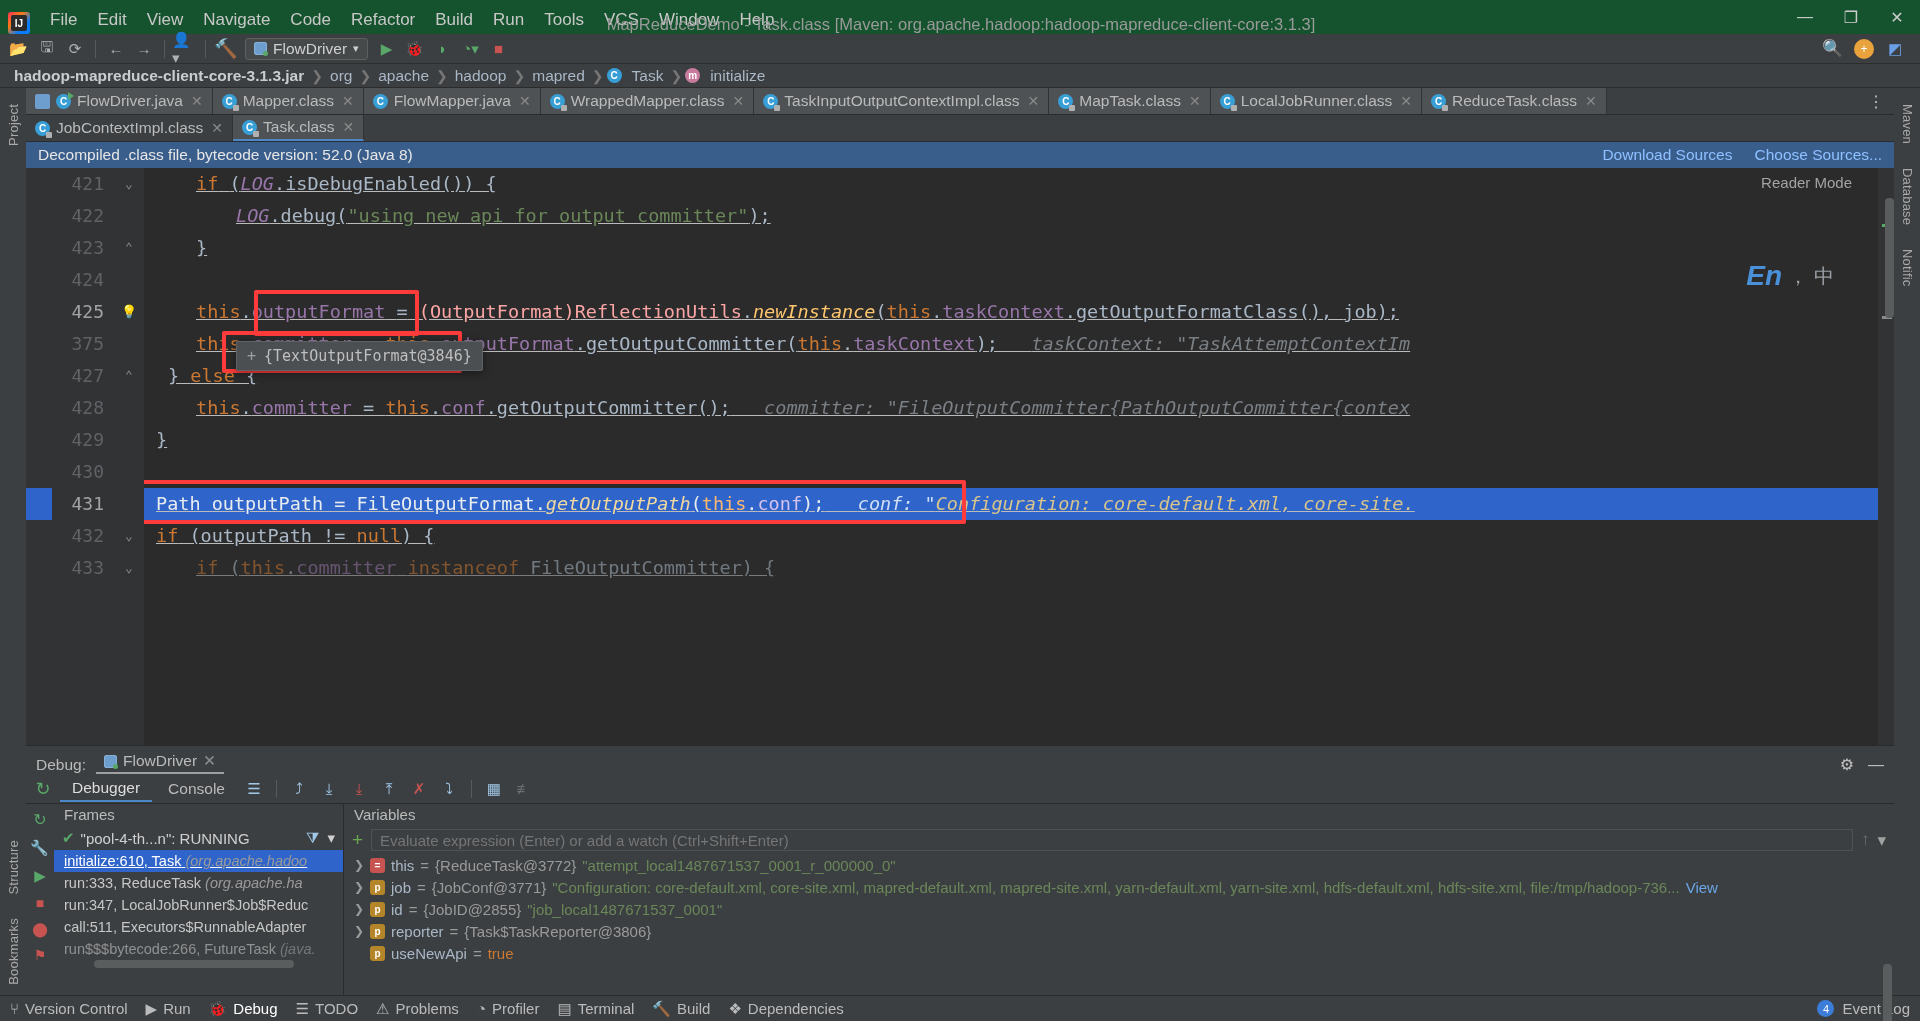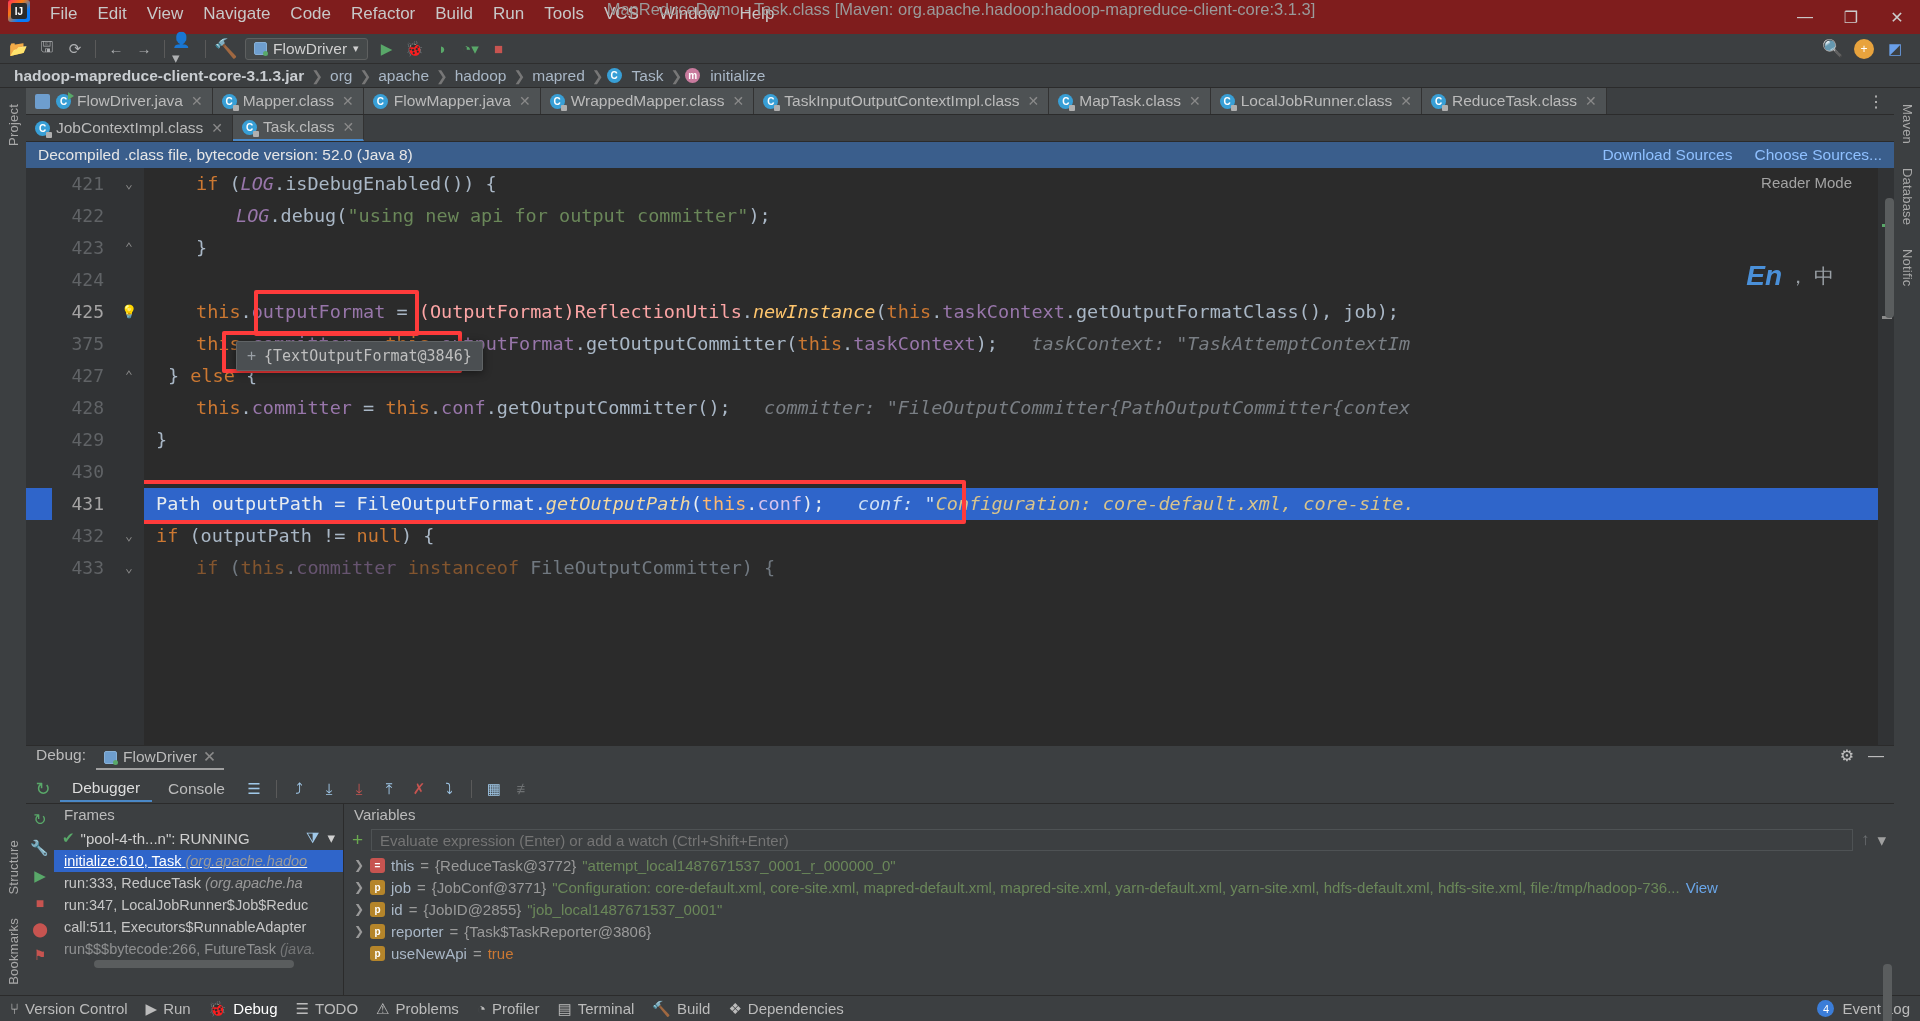--- a/index.html
+++ b/index.html
@@ -1,20 +1,20 @@
 <!DOCTYPE html>
 <html><head>
 <meta charset="utf-8">
 <style>
   * { box-sizing: border-box; margin:0; padding:0; }
   html,body { width:1920px; height:1021px; overflow:hidden; background:#3c3f41; }
   body { font-family:"Liberation Sans", sans-serif; font-size:17px; color:#bbbbbb; }
 
   
-  #titlebar { height:34px; background:#7f1d1d; display:flex; align-items:flex-start; position:relative; }
+  #titlebar { height:34px; background:#14532d; display:flex; align-items:flex-end; position:relative; }
   #ij-logo { width:22px; height:22px; margin:0 10px 0 8px; border-radius:3px;
     background:linear-gradient(135deg,#fe315d 0%,#f97a12 35%,#087cfa 70%,#087cfa 100%); position:relative; }
   #ij-logo:after{ content:"IJ"; position:absolute; inset:3px; background:#2b2b2b; color:#fff;
     font-size:10px; font-weight:bold; display:flex; align-items:center; justify-content:center; border-radius:2px;}
   .menu-item { padding:4px 10px; color:#c8c8c8; font-size:17px; cursor:default; }
   #win-title { position:absolute; left:2px; right:0; text-align:center; color:#9a9a9a; font-size:16.5px; pointer-events:none;}
   #win-btns { margin-left:auto; display:flex; z-index:2; }
   .win-btn { width:46px; height:34px; display:flex; align-items:center; justify-content:center; color:#cccccc; font-size:16px;}
 
   
@@ -69,21 +69,21 @@
            font-size:15.5px; color:#e6e6e6; }
   #notif .links { margin-left:auto; display:flex; gap:22px; }
   #notif .links a { color:#8fc0ff; text-decoration:none; }
 
   
   #editor-area { flex:1; display:flex; position:relative; background:#2b2b2b; overflow:hidden; min-height:0;}
   #ann-gutter { width:26px; background:#313335; }
   #linenum-col { width:62px; background:#313335; text-align:right; padding-right:10px; }
   #fold-col { width:30px; background:#313335; position:relative;}
   #code-col { flex:1; position:relative; overflow:hidden; }
-  .code { font-family:"DejaVu Sans Mono", monospace; font-size:18.5px; line-height:32px; white-space:pre; }
+  .code { font-family:"DejaVu Sans Mono", monospace; font-size:18.5px; line-height:32px; white-space:pre;text-decoration:underline; }
   .ln { color:#606366; font-family:"DejaVu Sans Mono", monospace; font-size:18px; line-height:32px; }
   .ln.cur { color:#a4a3a3; }
   #editor-rows { position:relative; }
   .row { height:32px; position:relative; }
   .row.hl { background:#2f65ca; }
   .kw { color:#cc7832; } .str { color:#6a8759; } .fld { color:#9876aa; }
   .cls { color:#fca5a5; } .mth { color:#ffc66d; }
   .inline-hint { color:#7a7f85; font-style:italic; }
   .ident { color:#a9b7c6; }
   .italic { font-style:italic; }
@@ -103,21 +103,21 @@
   #editor-right { width:16px; background:#313335; position:relative; }
   .mark { position:absolute; right:2px; width:10px; height:3px; }
 
   #reader-mode { position:absolute; right:26px; top:6px; font-size:15px; color:#a3a3a3; z-index:8;}
   #ime-badge { position:absolute; right:44px; top:92px; display:flex; align-items:center; gap:6px; z-index:8;}
   #ime-badge .en { color:#4a90d9; font-size:28px; font-weight:bold; font-style:italic;}
   #ime-badge .g { color:#9aa0a6; font-size:20px;}
 
   
   #debug-panel { height:250px; background:#3c3f41; display:flex; flex-direction:column; border-top:1px solid #2b2b2b;}
-  #dbg-head { height:28px; display:flex; align-items:flex-start; gap:10px; padding:0 10px; font-size:15.5px;}
+  #dbg-head { height:28px; display:flex; align-items:flex-end; gap:10px; padding:0 10px; font-size:15.5px;}
   #dbg-head .tabpill { display:flex; align-items:center; gap:6px; padding:2px 8px; border-bottom:2px solid #a0a0a0;}
   #dbg-head .right { margin-left:auto; display:flex; gap:14px; align-items:center; color:#c0c0c0; font-size:16px;}
   #dbg-toolrow { height:30px; display:flex; align-items:center; gap:4px; padding-left:4px; border-bottom:1px solid #2b2b2b;}
   .dtab { padding:3px 12px; font-size:15.5px; color:#bbb; }
   .dtab.active { border-bottom:2px solid #4a88c7; color:#ddd;}
   .dbtn { width:26px;height:24px;display:flex;align-items:center;justify-content:center;font-size:15px;color:#a0c8e8;}
   #dbg-body { flex:1; display:flex; min-height:0; }
   #dbg-left-rail { width:28px; background:#3c3f41; display:flex; flex-direction:column; align-items:center; gap:10px; padding-top:6px;}
   #frames-pane { width:290px; border-right:1px solid #2b2b2b; display:flex; flex-direction:column; min-width:0;}
   #vars-pane { flex:1; display:flex; flex-direction:column; min-width:0;}

